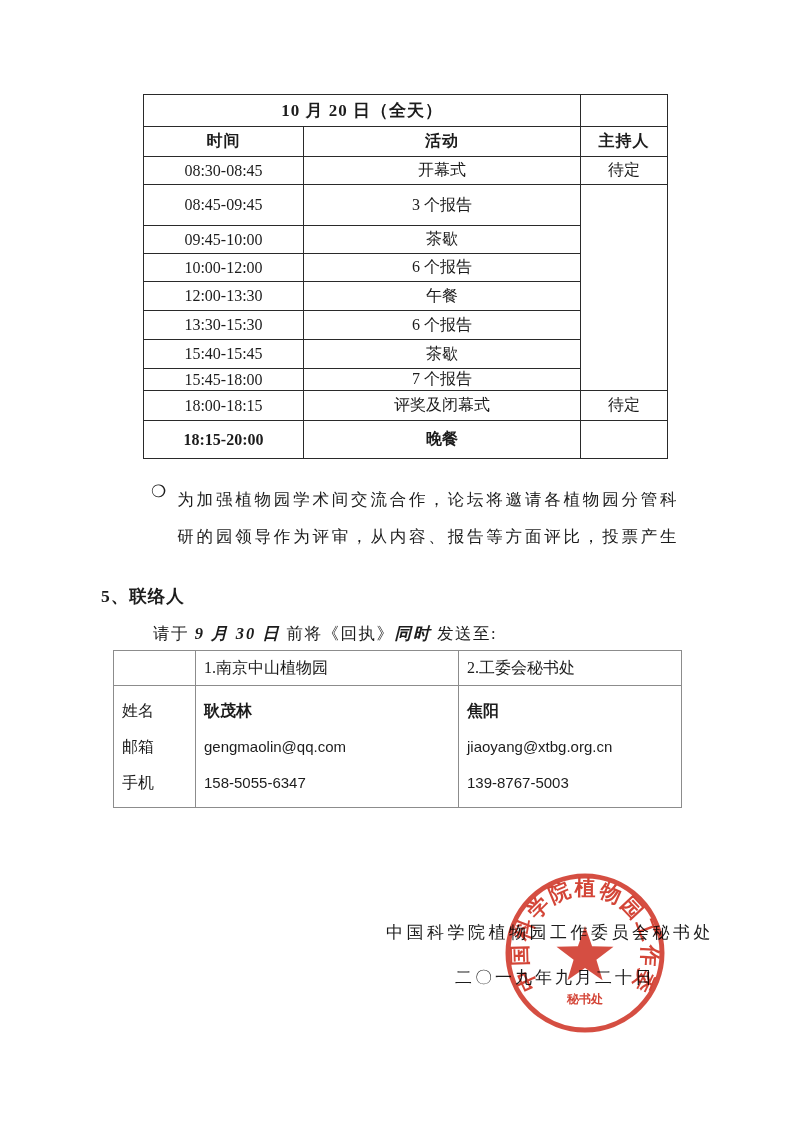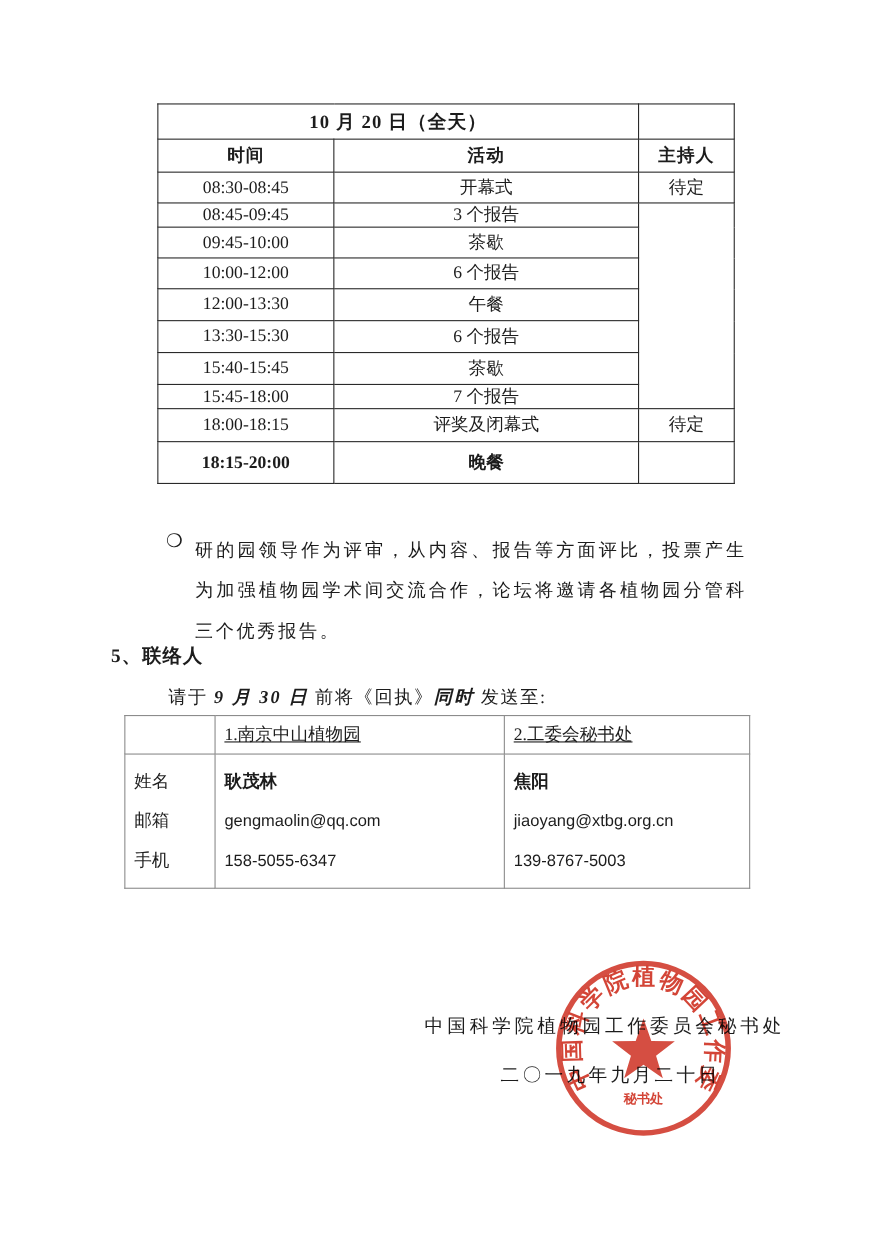--- a/index.html
+++ b/index.html
@@ -33,21 +33,21 @@
   .h5 { position:absolute; left:101px; top:584px; font-weight:bold; font-size:17.5px; letter-spacing:1px;text-align:center; }
   .intro { position:absolute; left:153px; top:623px; font-size:16.5px; letter-spacing:1.5px; white-space:nowrap; }
   .intro .bi { font-weight:bold; font-style:italic; letter-spacing:2px;text-align:center; }
 
   
   table.contact {
     position:absolute; left:113px; top:650px; width:568px;
     border-collapse:collapse; table-layout:fixed; font-size:16px;
   }
   table.contact td { border:1px solid #8c8c8c; vertical-align:top; padding:0; }
-  table.contact tr.chead td { height:34px; vertical-align:middle; padding-left:8px;text-decoration:underline; }
+  table.contact tr.chead td { height:34px; vertical-align:middle; padding-left:8px; }
   table.contact .stack { padding:7px 0 6px 8px; }
   table.contact .cl { line-height:36px; height:36px; white-space:nowrap; }
   .mono { font-family:Liberation Sans, sans-serif; font-size:15px; }
   .cname { font-weight:bold; }
 
   
   .org   { position:absolute; left:386px; top:921px; font-size:17px; letter-spacing:3.5px; white-space:nowrap; }
   .fdate { position:absolute; left:455px; top:966px; font-size:17px; letter-spacing:3px; white-space:nowrap; }
 
   
@@ -73,21 +73,21 @@
     <tr style="height:30px">
       <td class="head">时间</td>
       <td class="head">活动</td>
       <td class="head">主持人</td>
     </tr>
     <tr style="height:28px">
       <td>08:30-08:45</td>
       <td>开幕式</td>
       <td>待定</td>
     </tr>
-    <tr style="height:22px">
+    <tr style="height:41px">
       <td>08:45-09:45</td>
       <td>3 个报告</td>
       <td rowspan="7"></td>
     </tr>
     <tr style="height:28px">
       <td>09:45-10:00</td>
       <td>茶歇</td>
     </tr>
     <tr style="height:28px">
       <td>10:00-12:00</td>
@@ -118,23 +118,22 @@
       <td>18:15-20:00</td>
       <td>晚餐</td>
       <td></td>
     </tr>
   </tbody>
     </table>
 
   <div class="note">
     <span class="bullet">❍</span>
     <div class="ntext">
+      <div class="nline just">为加强植物园学术间交流合作，论坛将邀请各植物园分管科</div>
       <div class="nline just">研的园领导作为评审，从内容、报告等方面评比，投票产生</div>
-      <div class="nline just">为加强植物园学术间交流合作，论坛将邀请各植物园分管科</div>
-      <div class="nline">三个优秀报告。</div>
     </div>
   </div>
 
   <div class="h5">5、联络人</div>
 
   <div class="intro">
     <span>请于 </span><span class="bi">9 月 30 日</span><span> 前将《回执》</span><span class="bi">同时</span><span> 发送至:</span>
   </div>
 
   <table class="contact">

